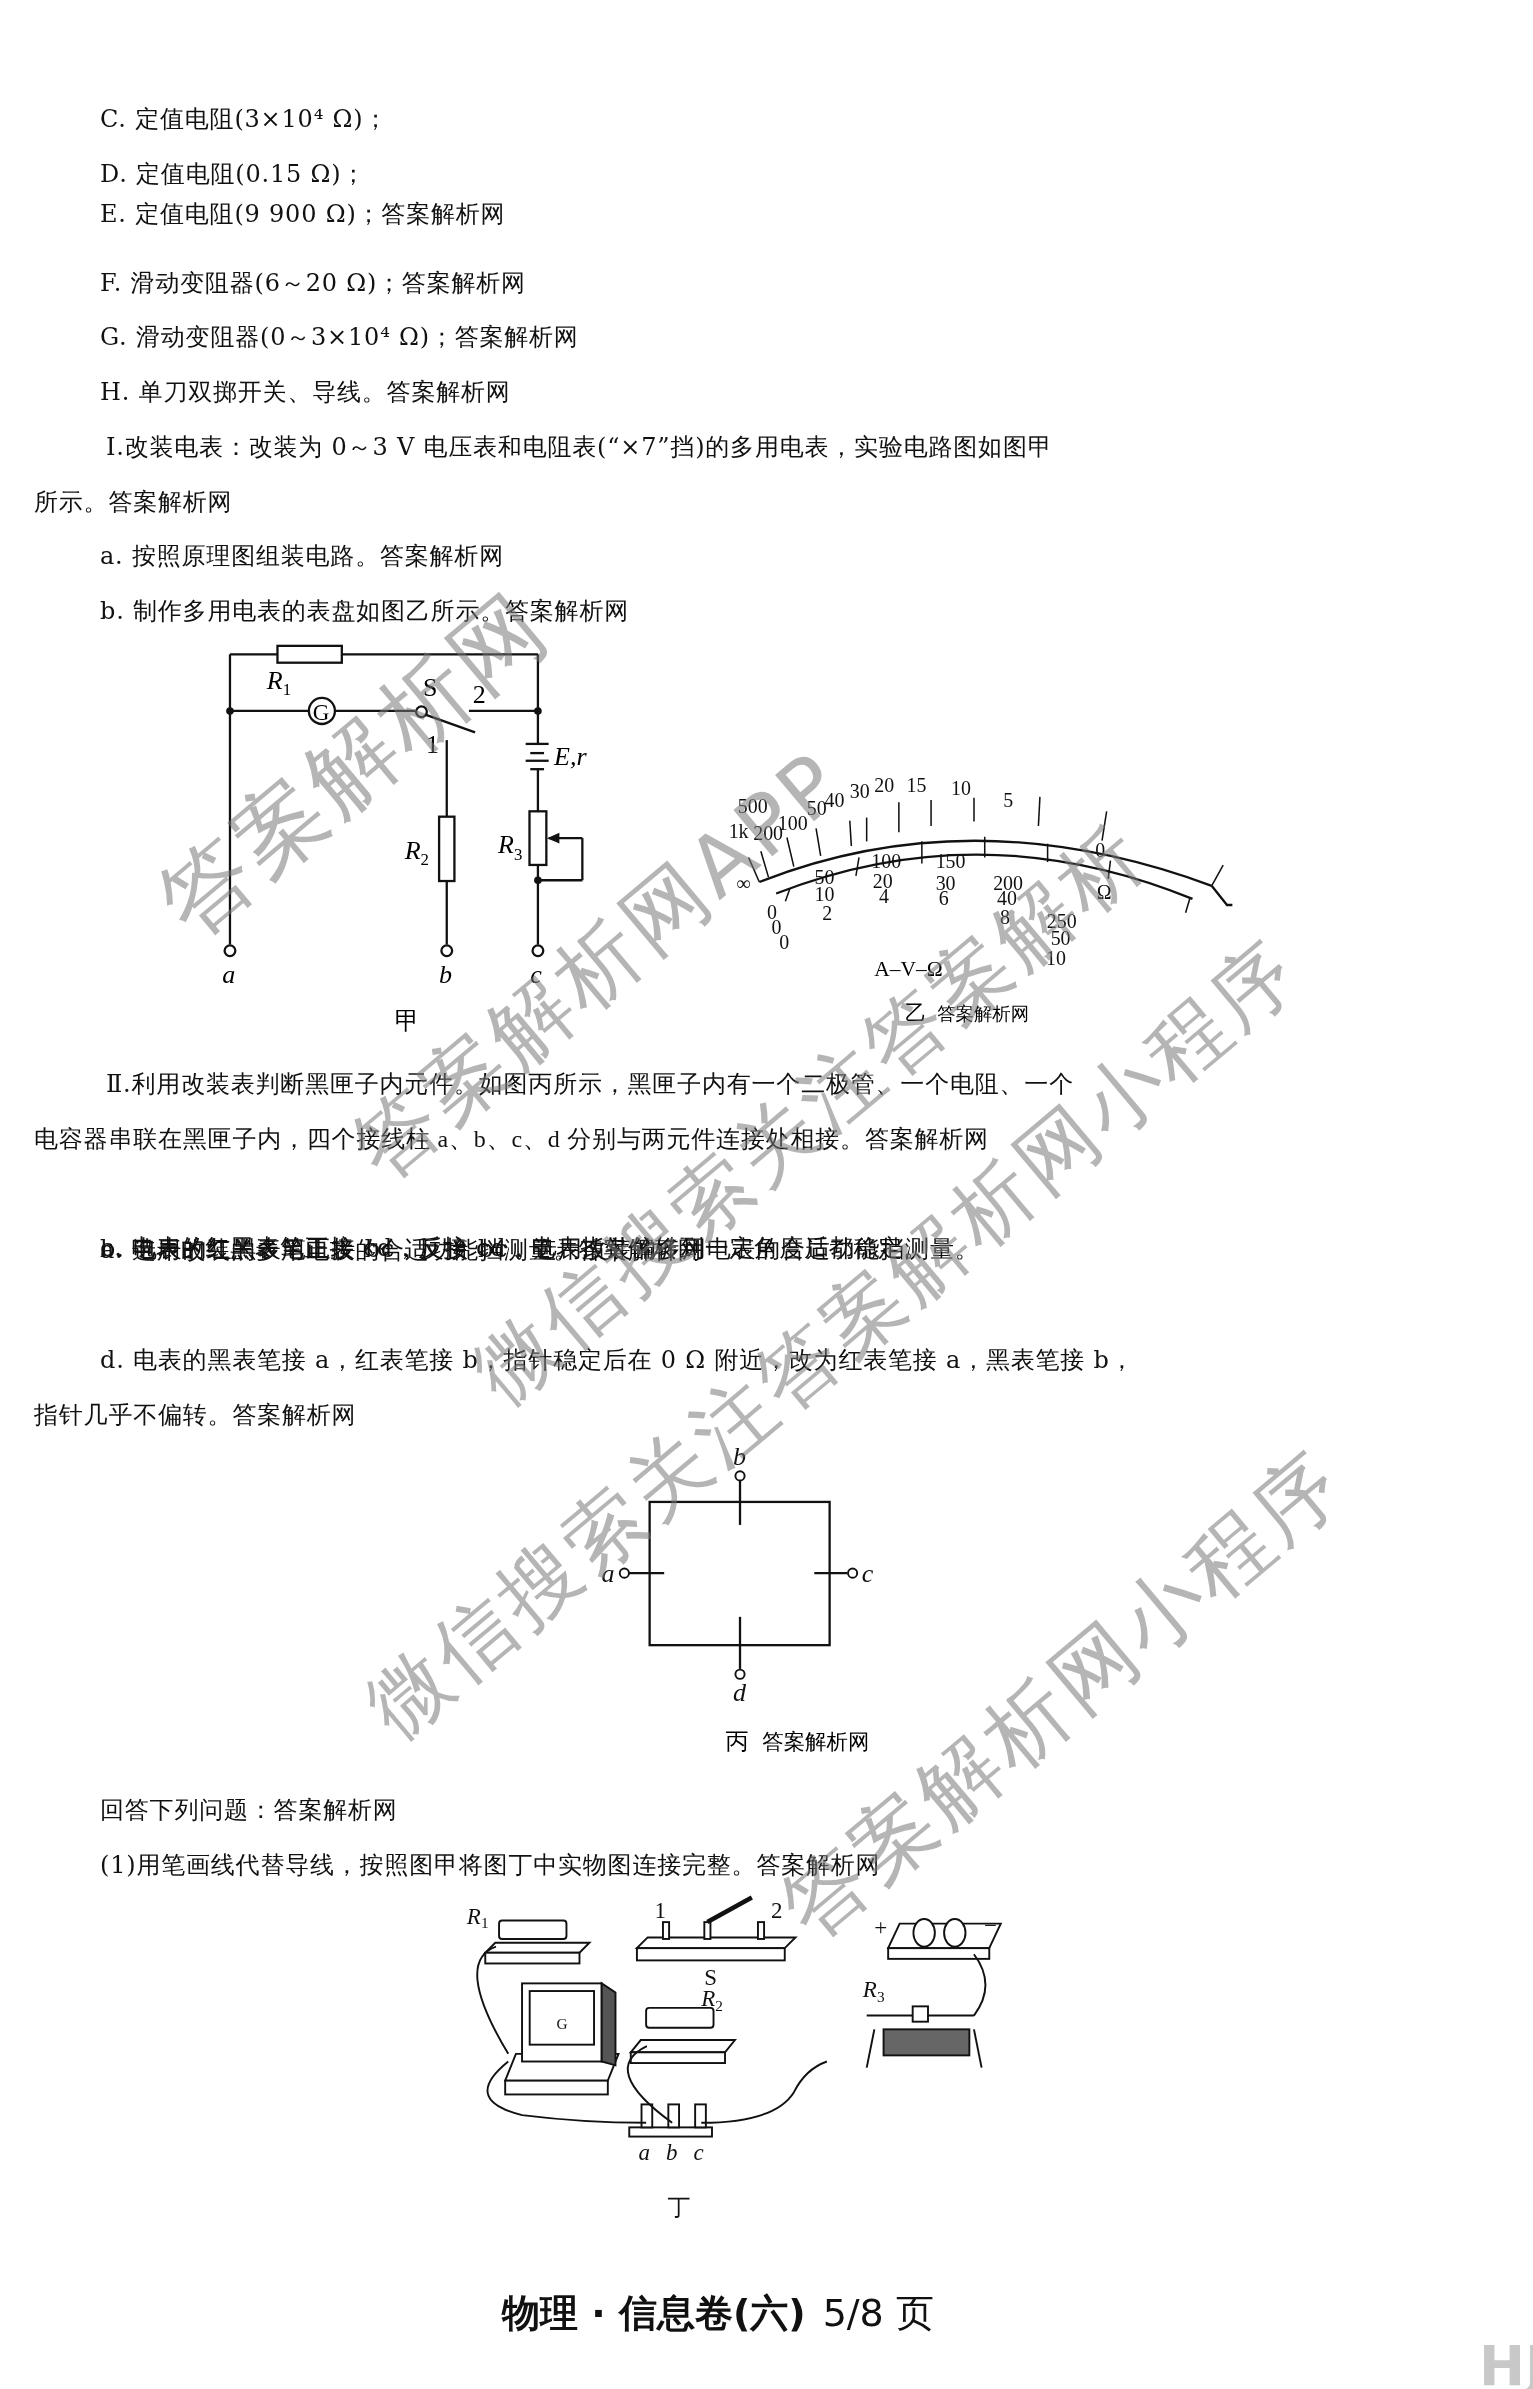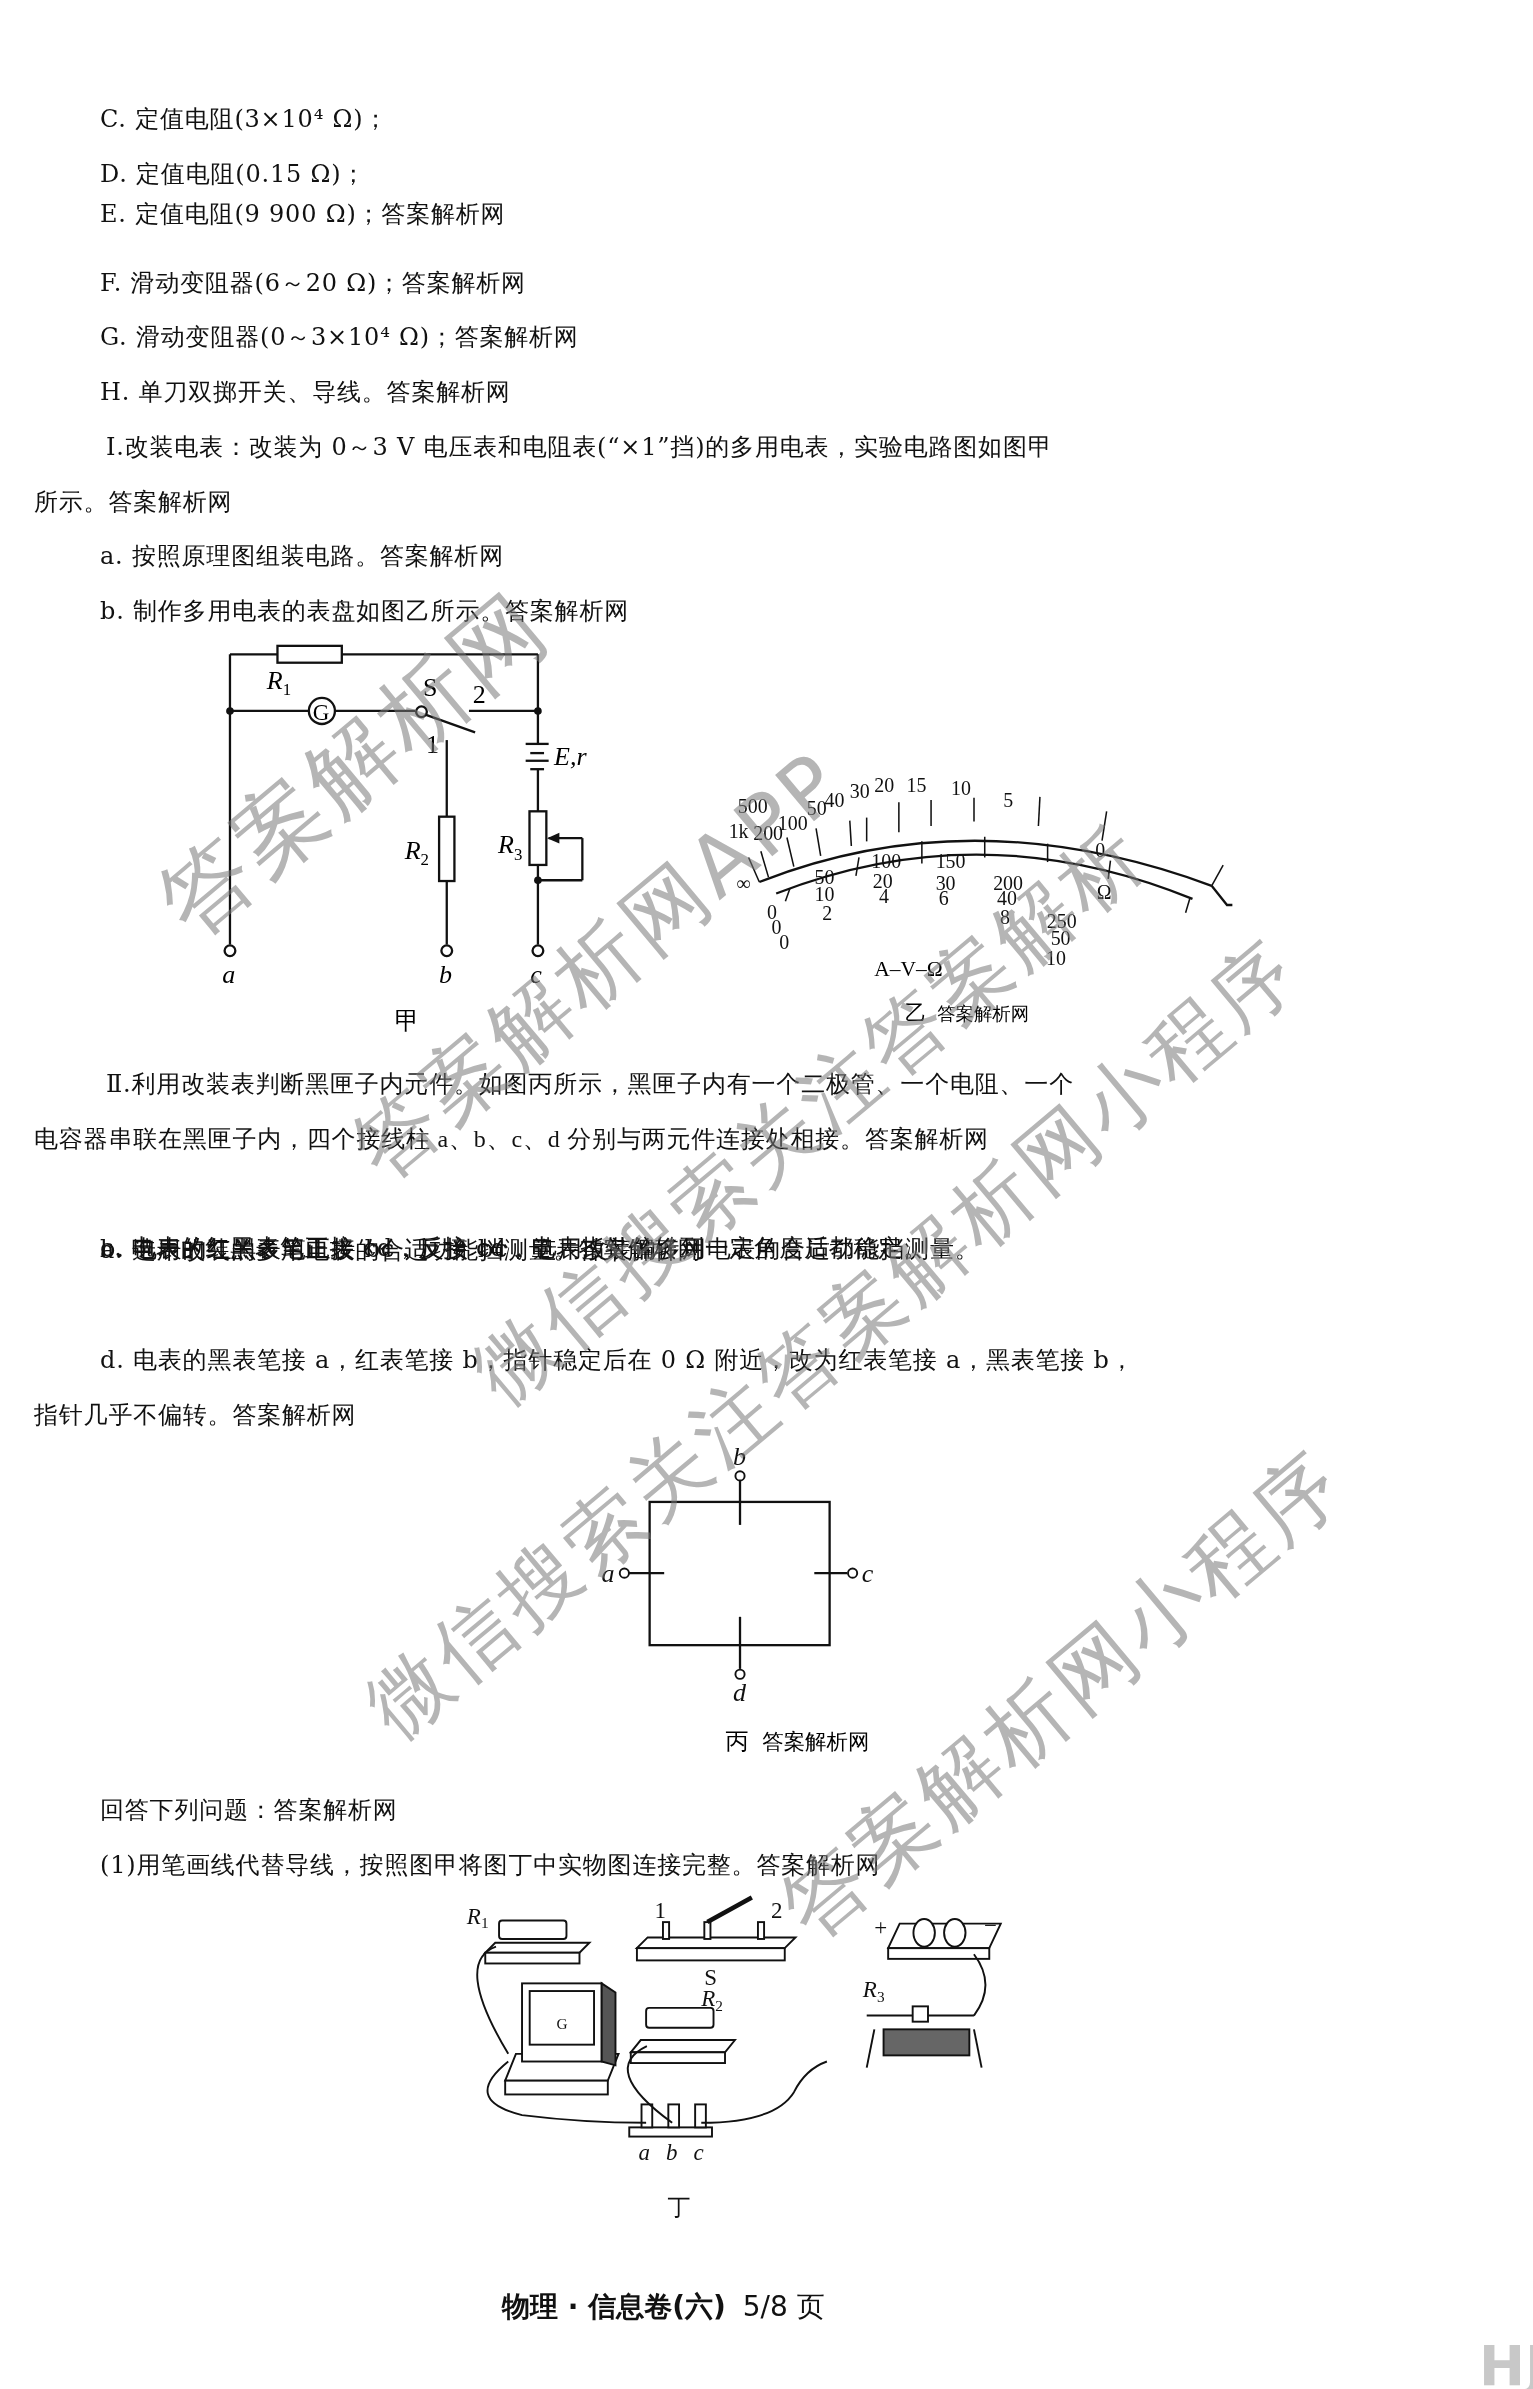--- a/index.html
+++ b/index.html
@@ -2,35 +2,35 @@
 <html style="font-size:12.3px"><head>
 <meta charset="utf-8">
 <style>
   html,body{margin:0;padding:0;background:#fff;}
   body{width:1533px;height:2389px;position:relative;overflow:hidden;font-family:"DejaVu Serif","Liberation Serif",serif;color:#111;}
   .line{position:absolute;left:0;font-size:24px;line-height:37px;white-space:nowrap;letter-spacing:0.8px;}
   .ind1{left:100px;}
   .ind0{left:34px;font-family:Liberation Serif, serif;}
   svg text{font-family:"Liberation Serif",serif;}
   .watermark{position:absolute;font-family:"DejaVu Sans",sans-serif;color:rgba(120,120,120,0.55);font-size:90px;white-space:nowrap;transform-origin:left top;pointer-events:none;letter-spacing:4.6px;}
-  .footer{position:absolute;top:2288px;left:502px;font-size:28px;font-family:"DejaVu Sans",sans-serif;font-weight:bold;}
+  .footer{position:absolute;top:2288px;left:502px;font-size:38px;font-family:"DejaVu Sans",sans-serif;font-weight:bold;}
   .footer .pg{font-weight:normal;margin-left:17px;}
   .hj{position:absolute;top:2334px;left:1479px;font-size:55px;font-family:"DejaVu Sans",sans-serif;font-weight:bold;color:#c8c8c8;}
 </style>
 </head>
 <body>
 
 <div class="line ind1" style="top:101px"><span>C.</span> <span>定值电阻(3×10⁴ Ω)；</span></div>
 <div class="line ind1" style="top:156px"><span>D.</span> <span>定值电阻(0.15 Ω)；</span></div>
 <div class="line ind1" style="top:196px"><span>E.</span> <span>定值电阻(9 900 Ω)；</span><span>答案解析网</span></div>
 <div class="line ind1" style="top:265px"><span>F.</span> <span>滑动变阻器(6～20 Ω)；</span><span>答案解析网</span></div>
 <div class="line ind1" style="top:319px"><span>G.</span> <span>滑动变阻器(0～3×10⁴ Ω)；</span><span>答案解析网</span></div>
 <div class="line ind1" style="top:374px"><span>H.</span> <span>单刀双掷开关、导线。</span><span>答案解析网</span></div>
 
-<div class="line" style="top:429px;left:106px">Ⅰ.改装电表：改装为 0～3 V 电压表和电阻表(“×1”挡)的多用电表，实验电路图如图甲</div>
+<div class="line" style="top:429px;left:106px">Ⅰ.改装电表：改装为 0～3 V 电压表和电阻表(“×7”挡)的多用电表，实验电路图如图甲</div>
 <div class="line ind0" style="top:484px">所示。答案解析网</div>
 <div class="line ind1" style="top:538px">a. 按照原理图组装电路。答案解析网</div>
 <div class="line ind1" style="top:593px">b. 制作多用电表的表盘如图乙所示。答案解析网</div>
 
 <svg style="position:absolute;left:199px;top:629px" width="399" height="406" viewBox="0 0 520 530">
   <g stroke="#111" stroke-width="3" fill="none">
 
     <line x1="40" y1="33" x2="102" y2="33"></line>
     <rect x="102" y="22" width="84" height="22"></rect>
     <line x1="186" y1="33" x2="442" y2="33"></line>

